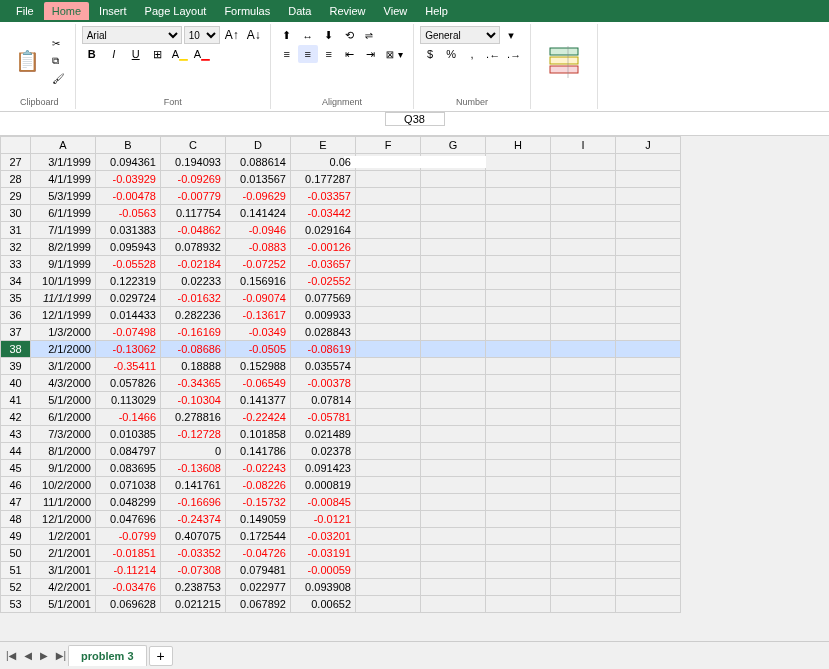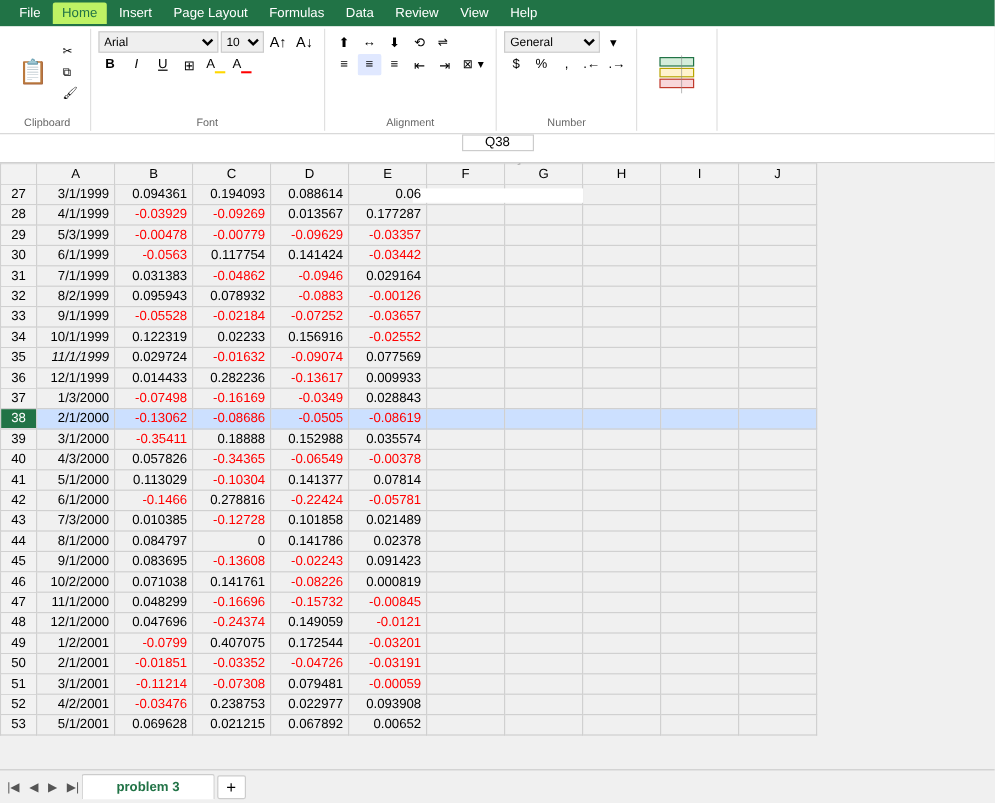--- a/index.html
+++ b/index.html
@@ -2,21 +2,21 @@
 <html><head>
   <meta charset="utf-8">
   <style>
     * { box-sizing: border-box; margin: 0; padding: 0; }
     body { font-family: Arial, sans-serif; font-size: 11px; background: #f0f0f0; overflow: hidden; }
 
     
     .ribbon { background: #217346; height: 22px; display: flex; align-items: center; padding: 0 8px; }
     .ribbon-tabs { display: flex; gap: 2px; }
     .ribbon-tab { color: white; font-size: 11px; padding: 3px 8px; cursor: pointer; }
-    .ribbon-tab.active { background: #bef264; color: #217346; border-radius: 2px 2px 0 0; }
+    .ribbon-tab.active { background: #fca5a5; color: #217346; border-radius: 2px 2px 0 0; }
 
     .ribbon-bar { background: white; border-bottom: 1px solid #d0d0d0; display: flex; align-items: stretch; padding: 2px 4px; gap: 0; min-height: 90px; }
     .ribbon-group { display: flex; flex-direction: column; align-items: center; border-right: 1px solid #e0e0e0; padding: 2px 6px; min-width: fit-content; }
     .ribbon-group-label { font-size: 9px; color: #666; margin-top: auto; padding-top: 2px; }
     .ribbon-group-content { display: flex; align-items: center; gap: 2px; flex: 1; }
     .ribbon-group-content.vertical { flex-direction: column; align-items: flex-start; gap: 1px; }
 
     .rb-btn { display: flex; flex-direction: column; align-items: center; justify-content: center; padding: 2px 4px; cursor: pointer; border-radius: 2px; font-size: 10px; min-width: 36px; }
     .rb-btn .icon { font-size: 20px; line-height: 1; }
     .rb-btn .label { font-size: 9px; color: #333; text-align: center; }
@@ -51,21 +51,21 @@
     table.sheet { border-collapse: collapse; font-size: 11px; }
     table.sheet th, table.sheet td { border: 1px solid #d0d0d0; padding: 0 4px; height: 17px; white-space: nowrap; }
     table.sheet th { background: #f2f2f2; text-align: center; font-weight: normal; min-width: 22px; position: sticky; }
     table.sheet th.row-header { left: 0; z-index: 2; min-width: 30px; }
     table.sheet th.col-header { top: 0; z-index: 1; }
     table.sheet td { text-align: right; color: #000; min-width: 65px; }
     table.sheet tr.selected td { background: #cce0ff; }
 
     
     .sheet-tabs { display: flex; align-items: center; background: #f0f0f0; border-top: 1px solid #ccc; height: 28px; padding: 0 4px; gap: 0; }
-    .sheet-tab { padding: 4px 28px; border: 1px solid #ccc; border-bottom: none; background: #d8d8d8; cursor: pointer; font-size: 11px; margin-right: 2px; border-radius: 2px 2px 0 0; }
+    .sheet-tab { padding: 4px 12px; border: 1px solid #ccc; border-bottom: none; background: #d8d8d8; cursor: pointer; font-size: 11px; margin-right: 2px; border-radius: 2px 2px 0 0; }
     .sheet-tab.active { background: white; font-weight: bold; color: #217346; }
     .sheet-tab-add { width: 24px; height: 20px; display: flex; align-items: center; justify-content: center; border: 1px solid #ccc; border-radius: 2px; cursor: pointer; background: white; font-size: 14px; }
     .num-row { display: flex; gap: 1px; align-items: flex-start; }
 
     
     .wrap-text-btn { display: flex; align-items: center; gap: 2px; padding: 1px 4px; cursor: pointer; border-radius: 2px; font-size: 10px; white-space: nowrap; }
     .merge-btn { display: flex; align-items: center; gap: 2px; padding: 1px 4px; cursor: pointer; border-radius: 2px; font-size: 10px; white-space: nowrap; }
   </style>
 </head>
 <body>

